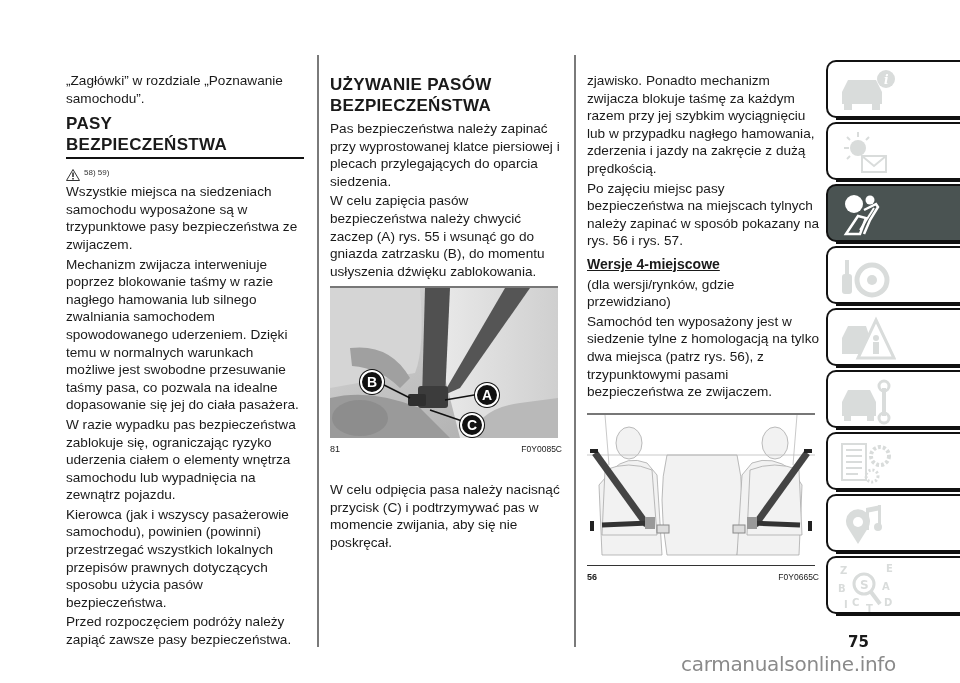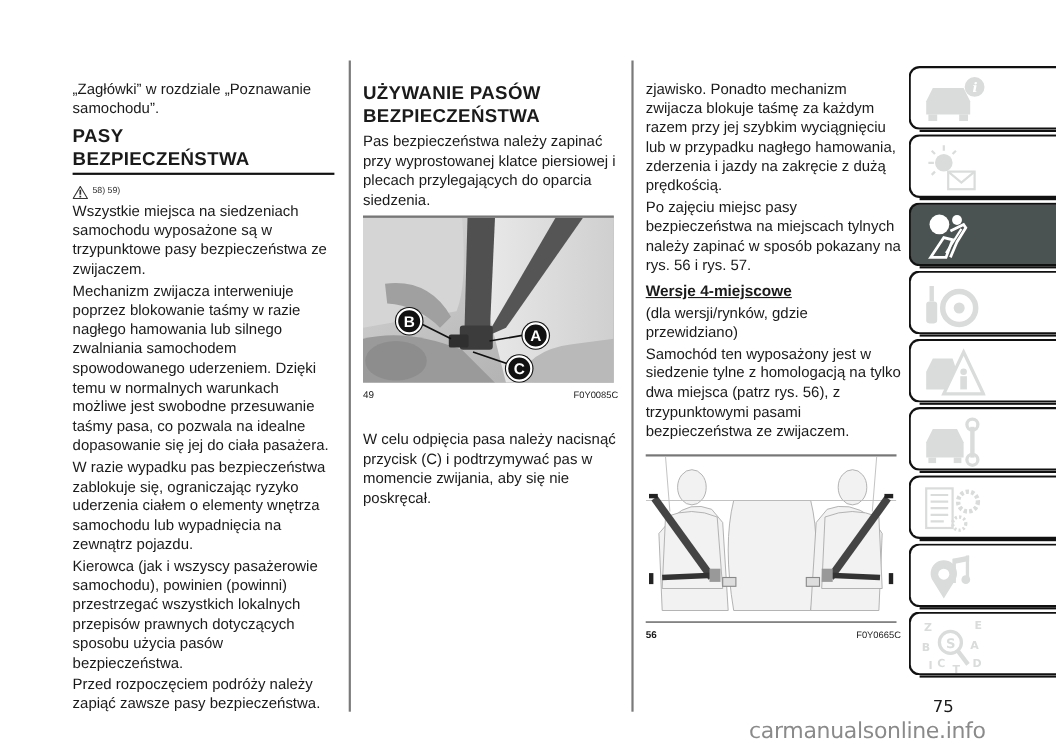--- a/index.html
+++ b/index.html
@@ -19,21 +19,21 @@
   .figure { position: relative; }
   .fig-box { position: relative; overflow: hidden; }
   .fig-caption { display: flex; justify-content: space-between; font-size: 8.5px; margin-top: 3px; }
   .fig-caption .num { font-size: 9px; }
   .tabs { position: absolute; left: 826px; top: 60px; width: 134px; }
   .tab { position: absolute; left: 0; width: 134px; height: 58px; border: 2px solid #111;
          border-right: none; border-radius: 10px 0 0 10px; box-sizing: border-box; background: #fff; }
   .tab.active { background: #4a5352; }
   .tab svg { position: absolute; left: 8px; top: 4px; }
   .tab-underline { position: absolute; left: 10px; width: 124px; height: 2px; background: #111; }
-  .page-number { position: absolute; left: 848px; top: 633px; font-weight: normal; font-size: 15px; font-family: "DejaVu Sans", sans-serif; }
+  .page-number { position: absolute; left: 848px; top: 633px; font-weight: bold; font-size: 15px; font-family: "DejaVu Sans", sans-serif; }
   .watermark { position: absolute; left: 681px; top: 652px; font-size: 20px; color: #8a8a8a; font-family: "DejaVu Sans", sans-serif; letter-spacing: -0.3px; }
   .callout { position: absolute; width: 20px; height: 20px; border-radius: 50%; background: #111; border: 2px solid #fff;
              color: #fff; font-weight: bold; font-size: 14px; text-align: center; line-height: 20px; box-shadow: 0 0 0 1px #111; }
 </style>
 </head>
 <body>
 
 <div class="col col1">
   <p>„Zagłówki” w rozdziale „Poznawanie samochodu”.</p>
   <div class="h-rule">
@@ -56,20 +56,21 @@
 </div>
 
 <div class="vrule" style="left:317px; height:592px;"></div>
 
 <div class="col col2">
   <div style="margin-bottom:4px;">
     <div class="h-big" style="margin-top:2px">UŻYWANIE PASÓW</div>
     <div class="h-big" style="margin-top:0">BEZPIECZEŃSTWA</div>
   </div>
   <p>Pas bezpieczeństwa należy zapinać przy wyprostowanej klatce piersiowej i plecach przylegających do oparcia siedzenia.</p>
+  <p>W celu zapięcia pasów bezpieczeństwa należy chwycić zaczep (A) rys. 55 i wsunąć go do gniazda zatrzasku (B), do momentu usłyszenia dźwięku zablokowania.</p>
 
   <div class="figure" style="margin-top:6px;">
     <div class="fig-box" style="width:228px; height:150px; background:#bdbdbd; border-top:2px solid #777;">
       <svg width="228" height="150" viewBox="0 0 228 150">
         <defs>
           <linearGradient id="seat" x1="0" x2="1" y1="0" y2="1">
             <stop offset="0" stop-color="#d8d8d8"></stop>
               <stop offset="1" stop-color="#a9a9a9"></stop>
           </linearGradient>
           <linearGradient id="seat2" x1="0" x2="1" y1="0" y2="0">
@@ -90,21 +91,21 @@
         <rect x="78" y="106" width="18" height="12" rx="2" fill="#2f2f2f"></rect>
         <line x1="50" y1="95" x2="80" y2="110" stroke="#111" stroke-width="1.5"></line>
         <line x1="115" y1="112" x2="150" y2="106" stroke="#111" stroke-width="1.5"></line>
         <line x1="100" y1="122" x2="135" y2="134" stroke="#111" stroke-width="1.5"></line>
       </svg>
       <div class="callout" style="left:30px; top:82px;">B</div>
       <div class="callout" style="left:145px; top:95px;">A</div>
       <div class="callout" style="left:130px; top:125px;">C</div>
     </div>
     <div class="fig-caption">
-      <span class="num">49</span>
+      <span class="num">81</span>
       <span>F0Y0085C</span>
     </div>
   </div>
 
   <div style="height:22px;"></div>
   <p>W celu odpięcia pasa należy nacisnąć przycisk (C) i podtrzymywać pas w momencie zwijania, aby się nie poskręcał.</p>
 </div>
 
 <div class="vrule" style="left:574px; height:592px;"></div>
 

